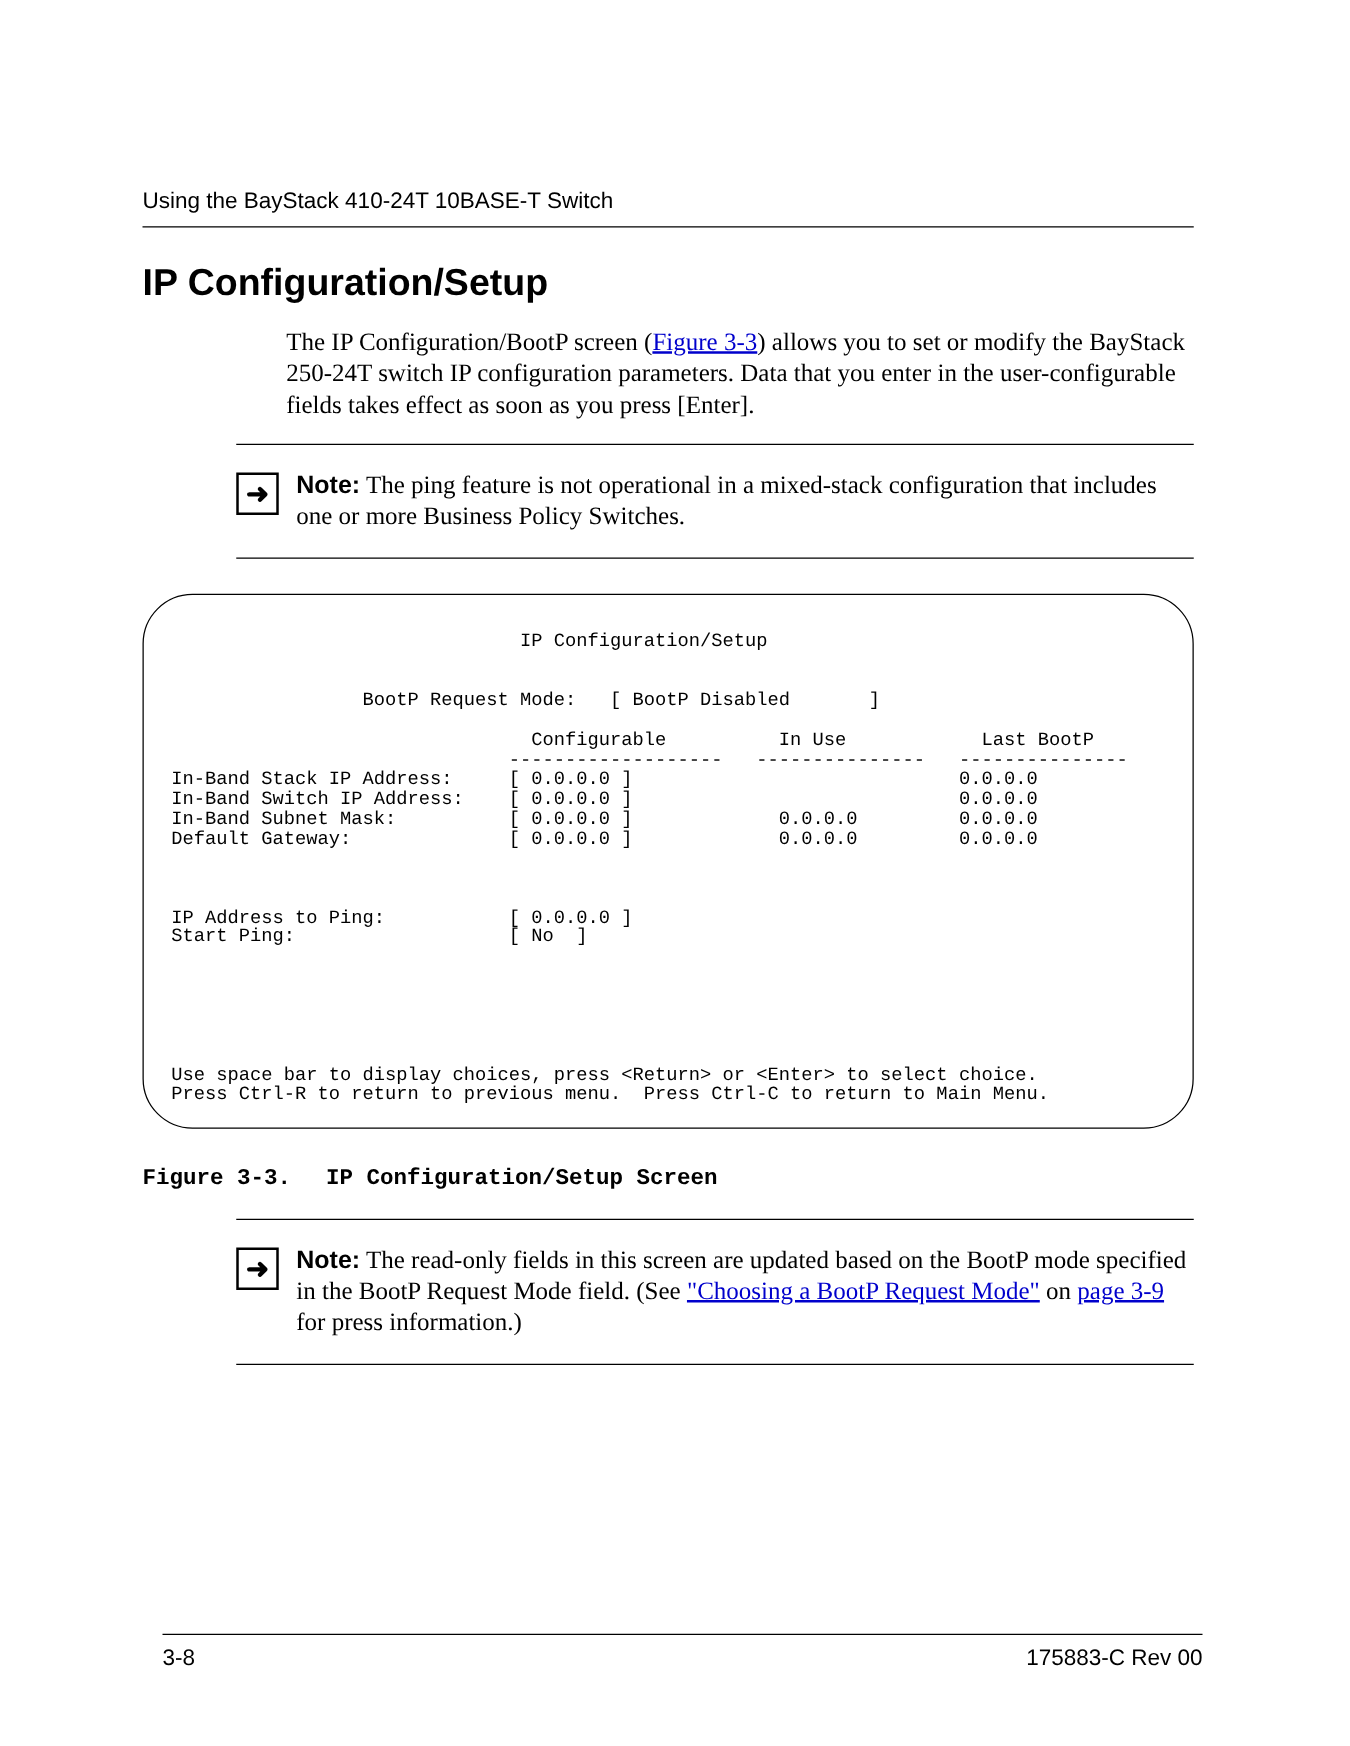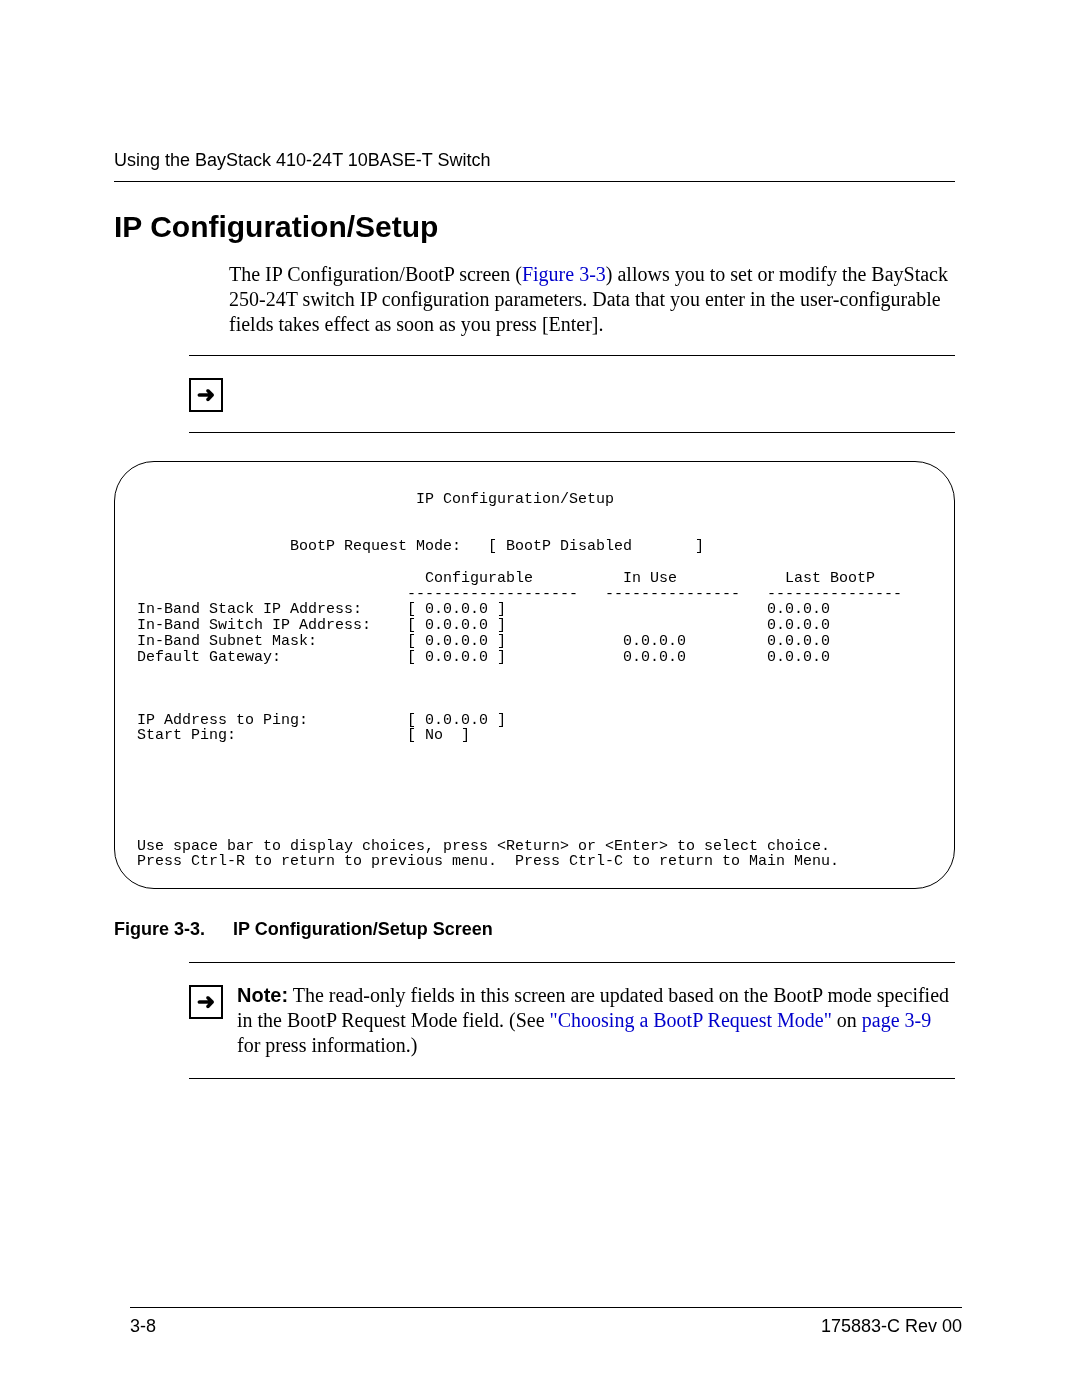--- a/index.html
+++ b/index.html
@@ -35,20 +35,21 @@
   .body-indent {
     margin-left: 115px;
   }
   p.body {
     font-size: 20px;
     line-height: 1.25;
     margin: 0 0 18px 0;
   }
   .xref {
     color: #0000cc;
+    text-decoration: underline;
     cursor: pointer;
   }
   .note-block {
     margin-left: 75px;
     border-top: 1.5px solid #000;
     border-bottom: 1.5px solid #000;
     padding: 20px 0 20px 0;
     margin-top: 8px;
     margin-bottom: 18px;
     display: flex;
@@ -82,21 +83,21 @@
     border-radius: 40px;
     padding: 30px 22px 18px 22px;
     margin: 28px 0 20px 0;
     font-family: "Courier New", Courier, monospace;
     font-size: 15px;
     line-height: 1.05;
     white-space: pre;
     overflow: hidden;
   }
   .figure-caption {
-    font-family: Liberation Sans, sans-serif;
+    font-family: Liberation Mono, monospace;
     font-weight: bold;
     font-size: 18px;
     margin: 30px 0 22px 0;
   }
   .fig-gap { display:inline-block; width:28px; }
   .footer {
     position: absolute;
     left: 130px;
     right: 118px;
     bottom: 60px;
@@ -118,20 +119,23 @@
   <h1 class="section-title">IP Configuration/Setup</h1>
 
   <div class="body-indent">
     <p class="body">
       <span>The IP Configuration/BootP screen (</span><span class="xref">Figure 3-3</span><span>) allows you to set or modify the BayStack 250-24T switch IP configuration parameters. Data that you enter in the user-configurable fields takes effect as soon as you press [Enter].</span>
     </p>
   </div>
 
   <div class="note-block">
     <div class="note-icon">➜</div>
+    <div class="note-text">
+      <span class="note-label">Note:</span><span> The ping feature is not operational in a mixed-stack configuration that includes one or more Business Policy Switches.</span>
+    </div>
   </div>
 
 
   <div class="screen-box" id="screen-box">                               IP Configuration/Setup                               
 
 
                  BootP Request Mode:   [ BootP Disabled       ]
 
                                 Configurable          In Use            Last BootP
                               -------------------   ---------------   ---------------

